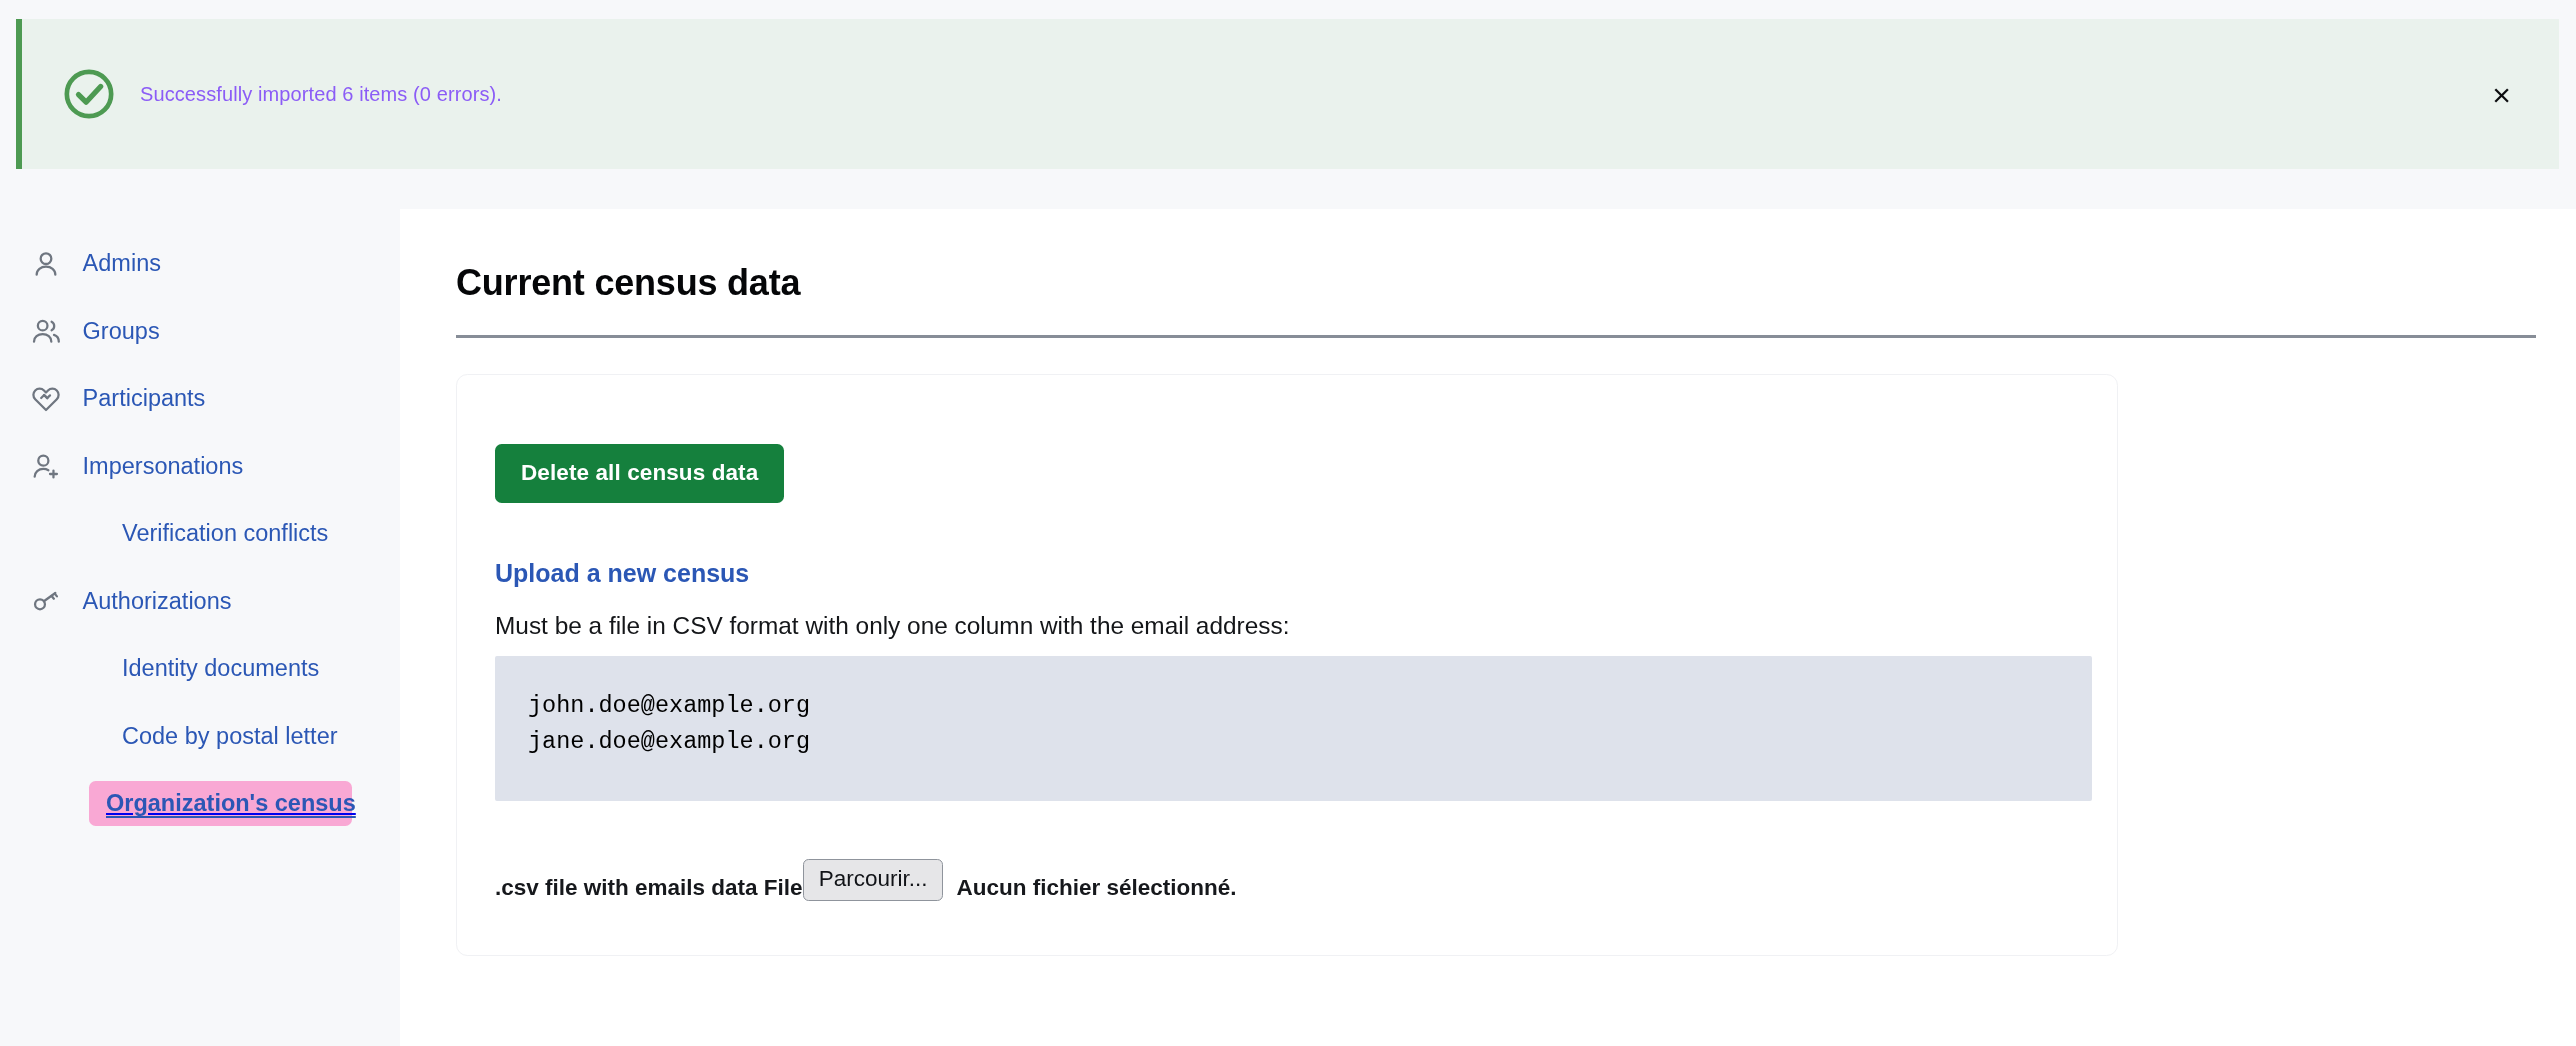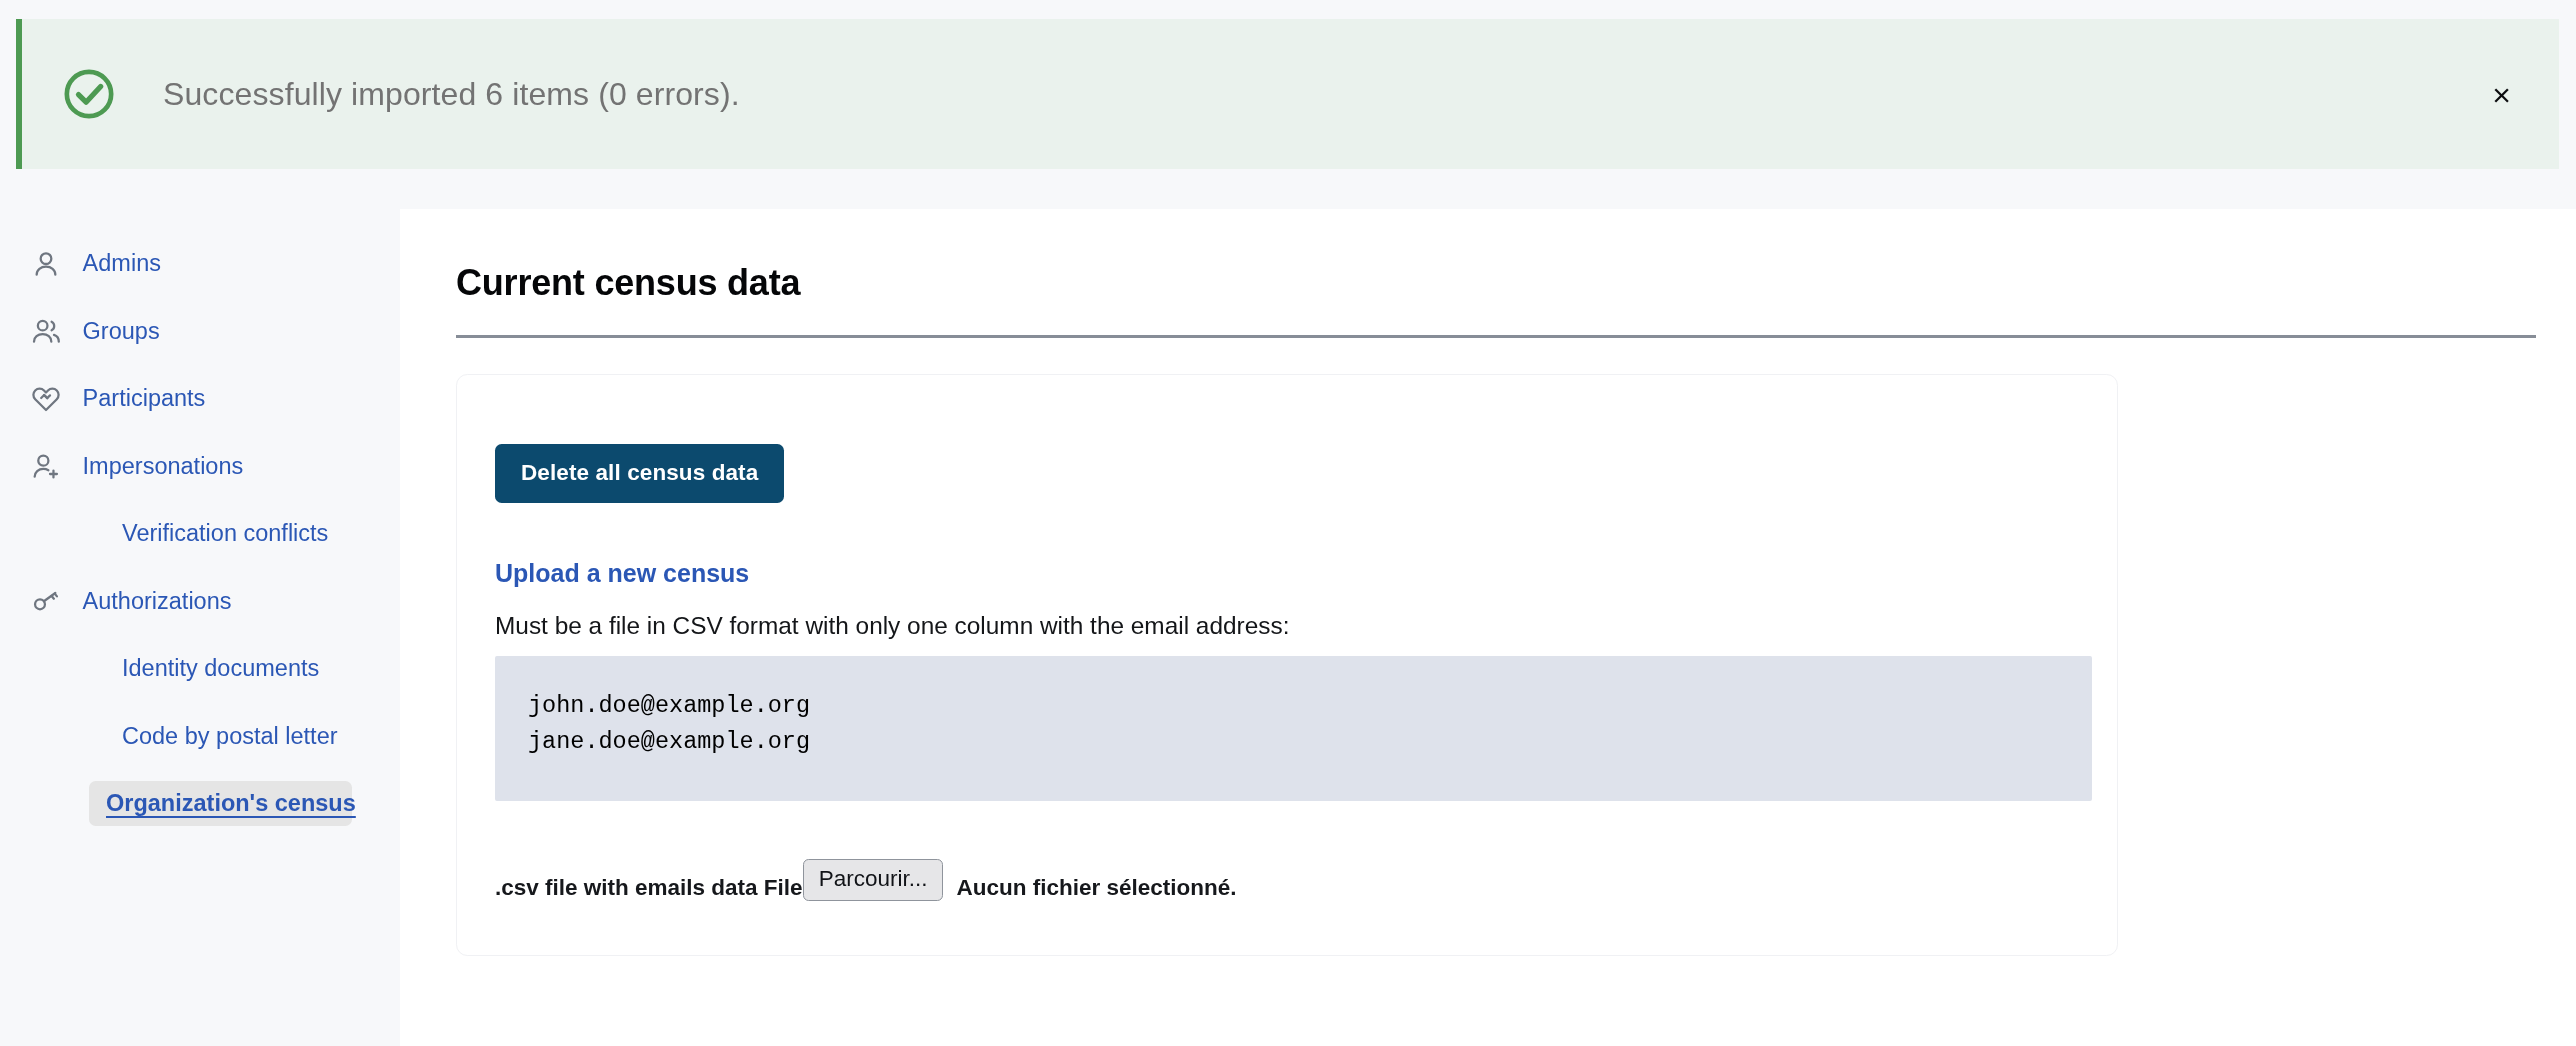--- a/index.html
+++ b/index.html
@@ -33,23 +33,23 @@
     align-items: center;
   }
   .flash-icon {
     width: 56px;
     height: 56px;
     margin-left: 39px;
     flex: 0 0 auto;
     display: block;
   }
   .flash-text {
-    margin-left: 46px;
-    font-size: 32px;
-    color: #737373;
+    margin-left: 23px;
+    font-size: 20px;
+    color: #8b5cf6;
     letter-spacing: 0.1px;
     white-space: nowrap;
   }
   .flash-close {
     position: absolute;
     right: 36px;
     top: 50%;
     transform: translateY(-50%);
     width: 43px;
     height: 43px;
@@ -109,23 +109,24 @@
     height: 45px;
     margin-bottom: 22.5px;
     padding-left: 106px;
     text-decoration: none;
   }
   .nav-sub .nav-label { margin-left: 16px; }
   .nav-sub.active {
     padding-left: 0;
     margin-left: 89px;
     width: 263px;
-    background: #e5e5e5;
+    background: #f9a8d4;
     border-radius: 6.6px;
     justify-content: flex-start;
+    text-decoration: underline;
   }
   .nav-sub.active .nav-label {
     margin-left: 17px;
     font-weight: bold;
     text-decoration: underline;
     text-underline-offset: 4.7px;
   }
 
   
   .content {
@@ -160,21 +161,21 @@
   }
   .card-line {
     font-size: 24.4px;
     color: #141619;
     white-space: nowrap;
   }
   .btn-primary {
     display: inline-block;
     margin-top: 20.6px;
     padding: 16px 26px 17px 26px;
-    background: #0c4a6e;
+    background: #15803d;
     color: #ffffff;
     font-size: 22.5px;
     font-weight: bold;
     border: none;
     border-radius: 6.6px;
     cursor: pointer;
     font-family: "Liberation Sans", sans-serif;
     letter-spacing: 0.1px;
   }
   .section-heading {

